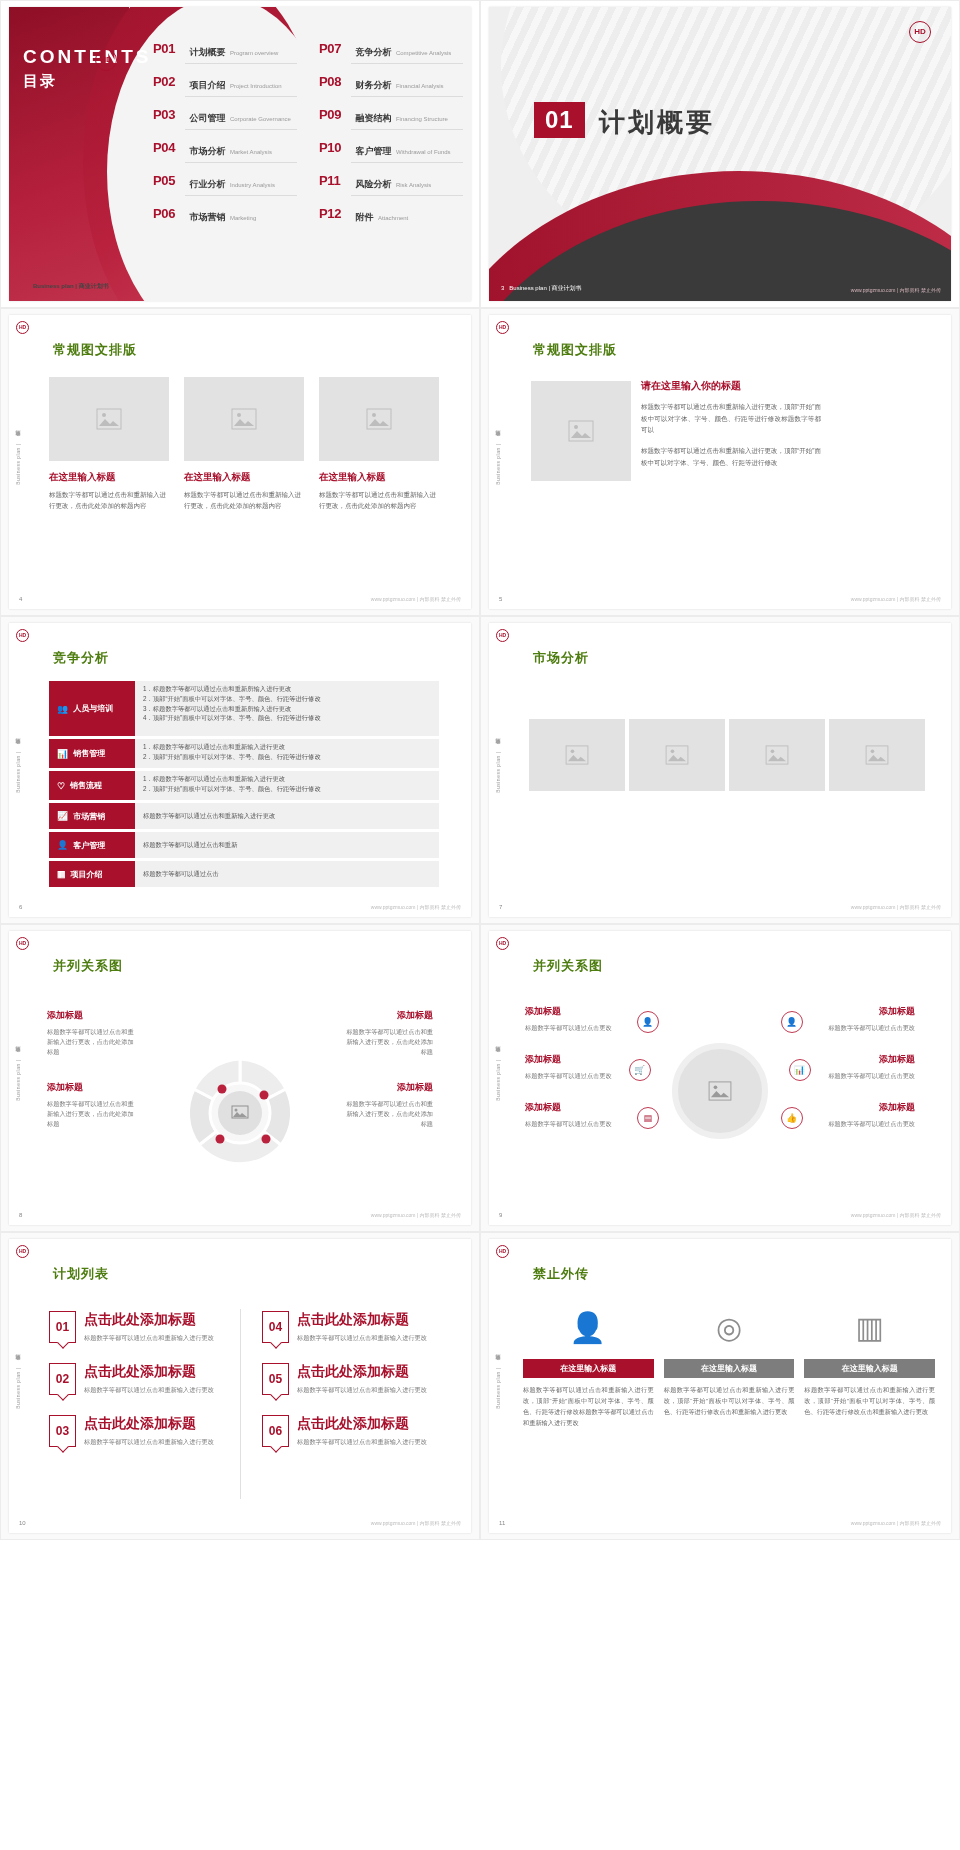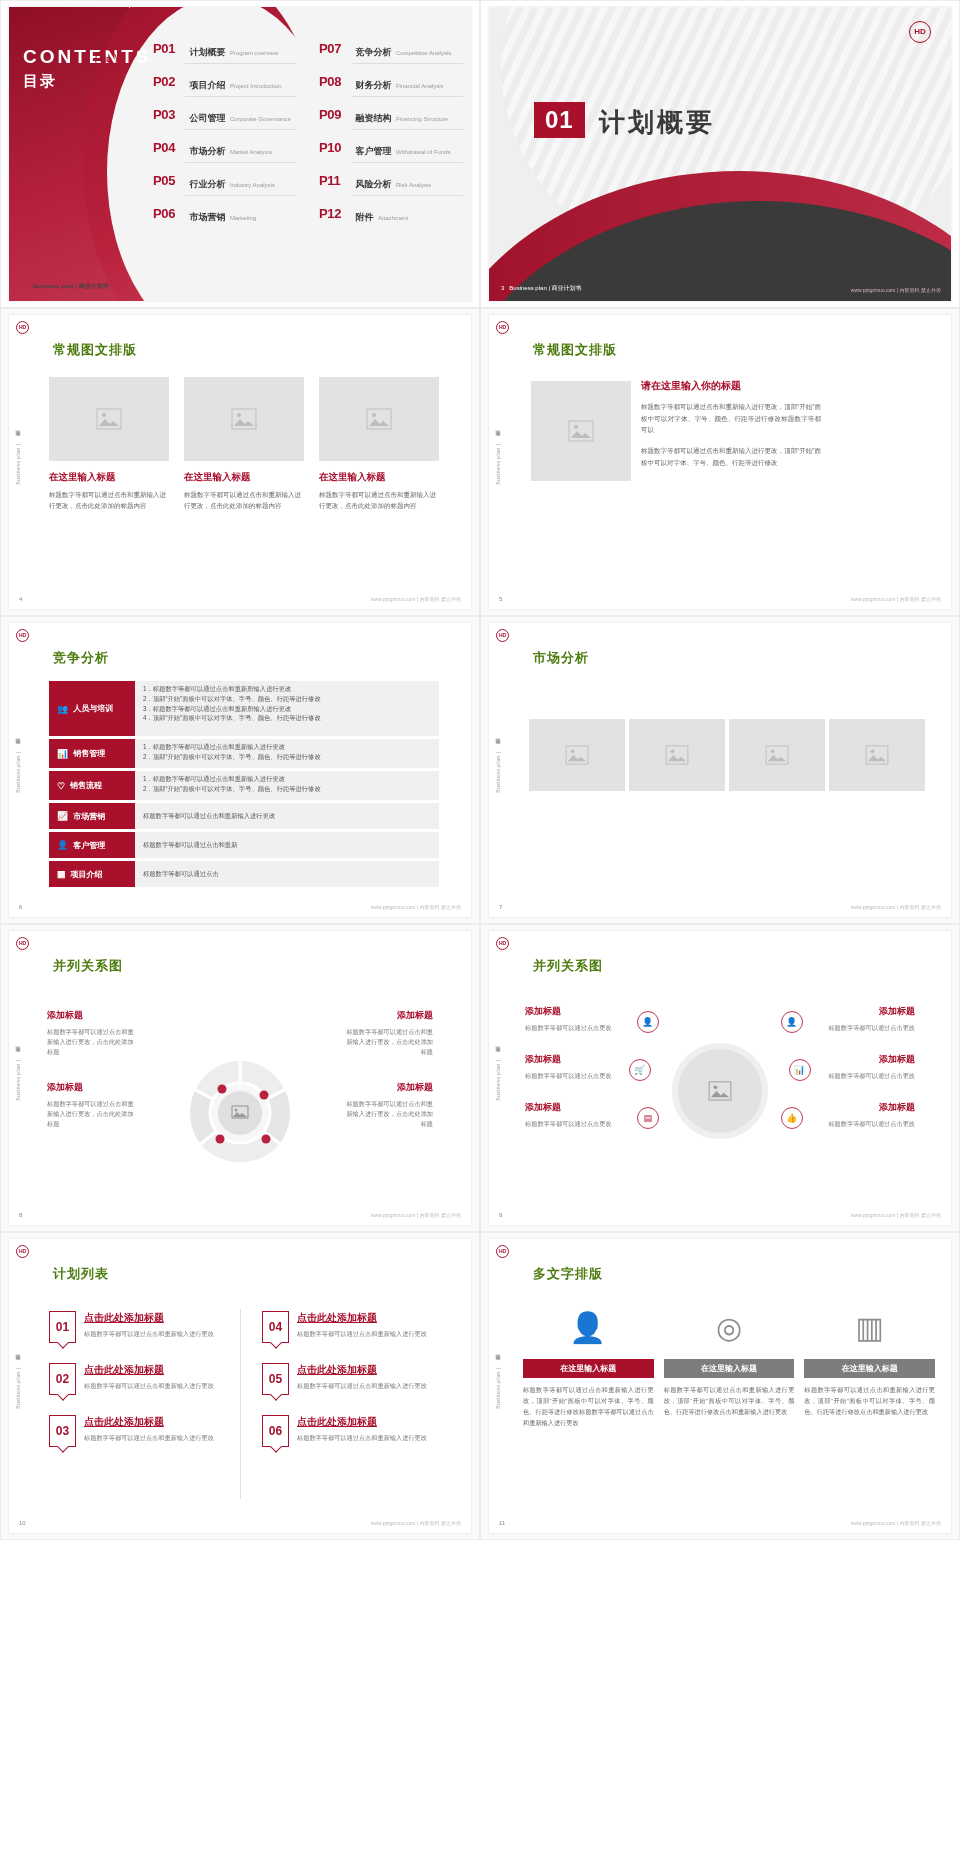--- a/index.html
+++ b/index.html
@@ -201,21 +201,21 @@
   .s10-num{
     width:27px;height:32px;position:relative;flex:0 0 27px;
     display:flex;align-items:center;justify-content:center;
     color:#a8102c;font-weight:bold;font-size:12px;
     border:1.3px solid #a8102c;
   }
   .s10-num:after{
     content:"";position:absolute;left:50%;bottom:-5px;transform:translateX(-50%) rotate(45deg);
     width:7px;height:7px;background:#fff;border-right:1.3px solid #a8102c;border-bottom:1.3px solid #a8102c;
   }
-  .s10-tx h4{ font-size:10px;color:#a8102c;font-weight:bold;margin-bottom:4px;text-decoration:underline;}
+  .s10-tx h4{ font-size:14px;color:#a8102c;font-weight:bold;margin-bottom:4px;}
   .s10-tx p{ font-size:6.2px;color:#777;line-height:1.6;}
   .s10-div{ position:absolute;left:50%;top:70px;bottom:34px;width:1px;background:#e0e0e0;}
 
   
   .s11-row{ position:absolute;left:34px;top:62px;display:flex;gap:10px;width:412px;}
   .s11-cell{ flex:1; }
   .s11-ic{ height:52px;display:flex;align-items:center;justify-content:center;color:#a8102c;font-size:30px;}
   .s11-ic.gray{ color:#8d8d8d; }
   .s11-bar{
     background:#a8102c;color:#fff;font-size:8px;font-weight:bold;text-align:center;
@@ -693,21 +693,21 @@
     </div>
   </div>
 
   <div class="slide small">
     <div class="inner">
       <div class="sm-badge">
         <div class="badge sm">
           <span>HD</span>
         </div>
       </div>
-      <div class="sm-title">多文字排版</div>
+      <div class="sm-title">禁止外传</div>
       <div class="side-label">Business plan | 商业计划书</div>
       <div class="s11-row">
         <div class="s11-cell">
           <div class="s11-ic">👤</div>
           <div class="s11-bar">在这里输入标题</div>
           <p>标题数字等都可以通过点击和重新输入进行更改，顶部“开始”面板中可以对字体、字号、颜色、行距等进行修改标题数字等都可以通过点击和重新输入进行更改</p>
         </div>
         <div class="s11-cell">
           <div class="s11-ic gray">◎</div>
           <div class="s11-bar gray">在这里输入标题</div>

